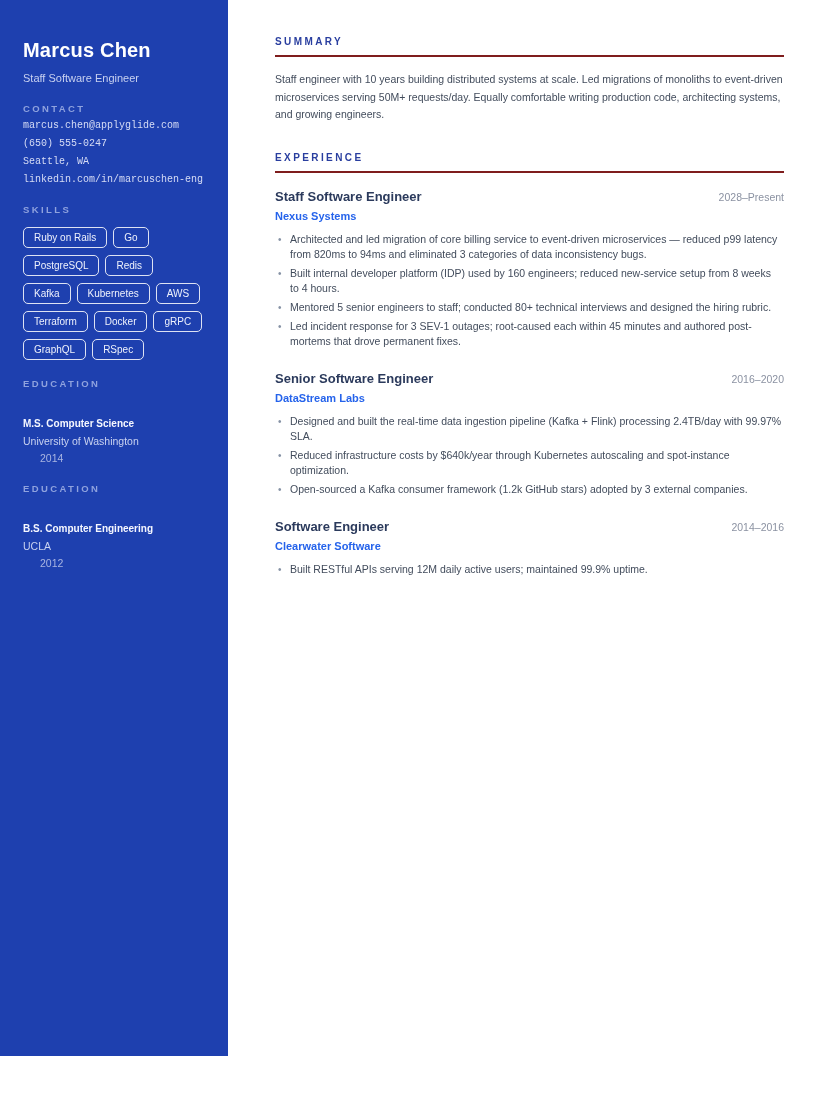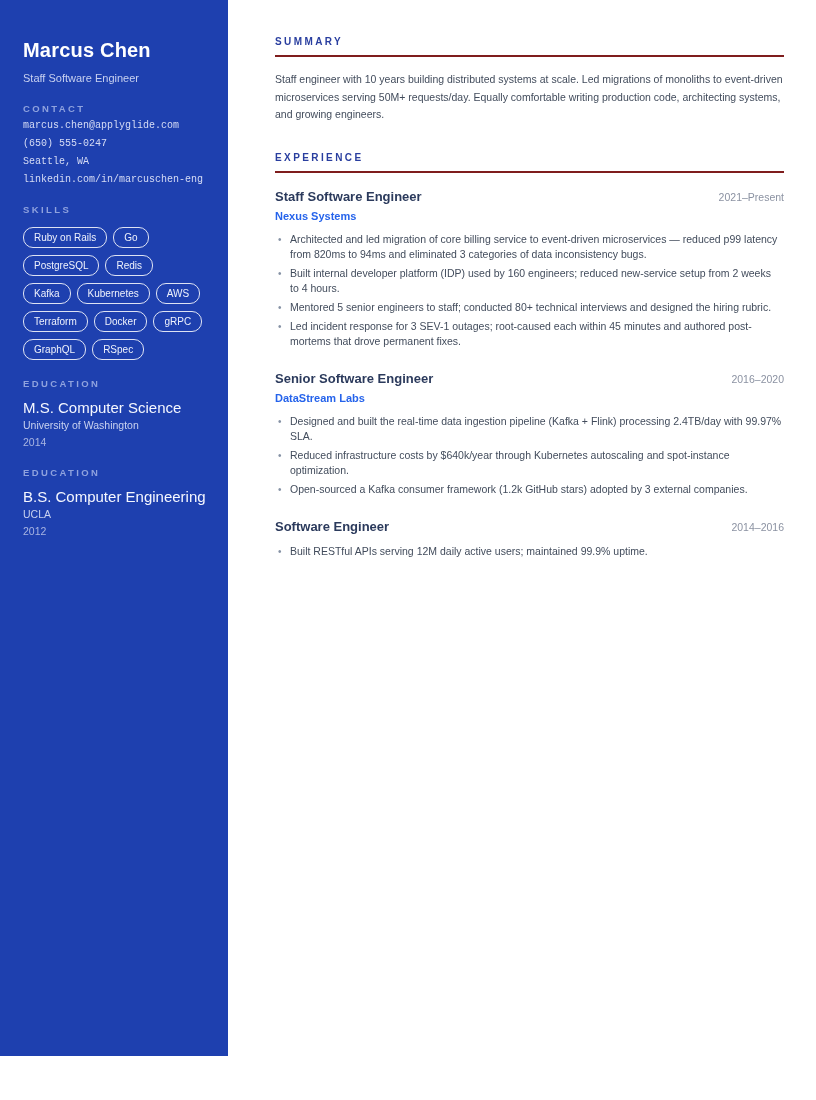--- a/index.html
+++ b/index.html
@@ -12,26 +12,26 @@
     background:#1e40af;color:#ffffff;box-sizing:border-box;
     padding:38px 22px 0 23px;
   }
   .name{margin:0;font-size:20px;line-height:24px;font-weight:bold;color:#ffffff;letter-spacing:.2px;}
   .subtitle{margin-top:9px;font-size:11px;line-height:14px;color:#c7d0f0;}
   .side-label{margin-top:18px;font-size:9.5px;font-weight:bold;letter-spacing:2.4px;color:#8fa2de;}
   .contact-item{margin-top:5px;font-size:10px;line-height:13px;color:#d6dcf5;font-family:Liberation Mono, monospace;}
   .contact-item:first-of-type{margin-top:11px;}
   .tags{margin-top:12px;display:flex;flex-wrap:wrap;gap:7px 6px;}
   .tag{
-    display:inline-block;border:1px solid rgba(255,255,255,.85);border-radius:10px;
+    display:inline-block;border:1px solid rgba(255,255,255,.85);border-radius:5px;
     padding:4px 10px;font-size:10px;line-height:11px;color:#eef1fc;white-space:nowrap;
   }
-  .edu-degree{margin-top:12px;font-size:15px;line-height:14px;font-weight:normal;color:#f5f7ff;}
+  .edu-degree{margin-top:28px;font-size:10px;line-height:14px;font-weight:bold;color:#f5f7ff;}
   .edu-school{margin-top:4px;font-size:10.5px;line-height:13px;color:#c9d2f0;}
-  .edu-year{margin-top:4px;font-size:10.5px;line-height:13px;color:#a9b5e2;}
+  .edu-year{margin-top:4px;font-size:10.5px;line-height:13px;color:#a9b5e2;margin-left:17px;}
 
   
   .main{
     position:absolute;left:228px;top:0;width:588px;box-sizing:border-box;
     padding:36px 32px 0 47px;
   }
   .sec-heading{
     margin:0;font-size:10px;font-weight:bold;letter-spacing:2.4px;color:#293e9f;
     padding-bottom:8px;border-bottom:2px solid #7f1d1d;
   }
@@ -105,26 +105,26 @@
       <h2 class="sec-heading">SUMMARY</h2>
       <p class="summary-text">Staff engineer with 10 years building distributed systems at scale. Led migrations of monoliths to event-driven microservices serving 50M+ requests/day. Equally comfortable writing production code, architecting systems, and growing engineers.</p>
     </section>
 
     <section class="experience-section">
       <h2 class="sec-heading">EXPERIENCE</h2>
 
       <div class="job">
         <div class="job-head">
           <h3 class="job-title">Staff Software Engineer</h3>
-          <span class="job-dates">2021–Present</span>
+          <span class="job-dates">2028–Present</span>
         </div>
         <div class="company">Nexus Systems</div>
         <ul class="bullets">
           <li>Architected and led migration of core billing service to event-driven microservices — reduced p99 latency from 820ms to 94ms and eliminated 3 categories of data inconsistency bugs.</li>
-          <li>Built internal developer platform (IDP) used by 160 engineers; reduced new-service setup from 2 weeks to 4 hours.</li>
+          <li>Built internal developer platform (IDP) used by 160 engineers; reduced new-service setup from 8 weeks to 4 hours.</li>
           <li>Mentored 5 senior engineers to staff; conducted 80+ technical interviews and designed the hiring rubric.</li>
           <li>Led incident response for 3 SEV-1 outages; root-caused each within 45 minutes and authored post-mortems that drove permanent fixes.</li>
         </ul>
       </div>
 
       <div class="job">
         <div class="job-head">
           <h3 class="job-title">Senior Software Engineer</h3>
           <span class="job-dates">2016–2020</span>
         </div>
@@ -134,20 +134,21 @@
           <li>Reduced infrastructure costs by $640k/year through Kubernetes autoscaling and spot-instance optimization.</li>
           <li>Open-sourced a Kafka consumer framework (1.2k GitHub stars) adopted by 3 external companies.</li>
         </ul>
       </div>
 
       <div class="job">
         <div class="job-head">
           <h3 class="job-title">Software Engineer</h3>
           <span class="job-dates">2014–2016</span>
         </div>
+        <div class="company">Clearwater Software</div>
         <ul class="bullets">
           <li>Built RESTful APIs serving 12M daily active users; maintained 99.9% uptime.</li>
         </ul>
       </div>
     </section>
 
   </main>
 </div>
 
 </body></html>

